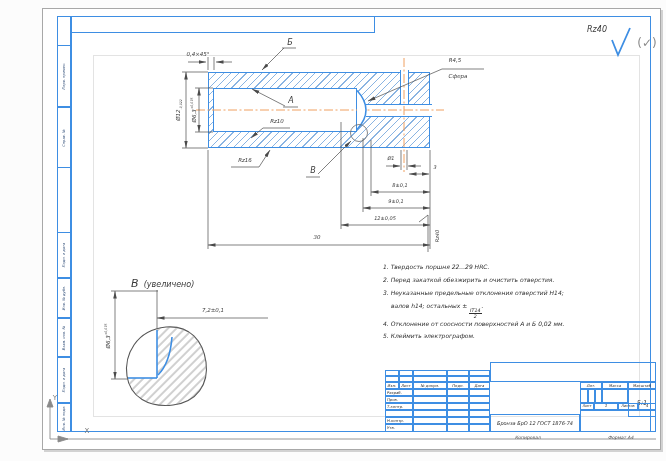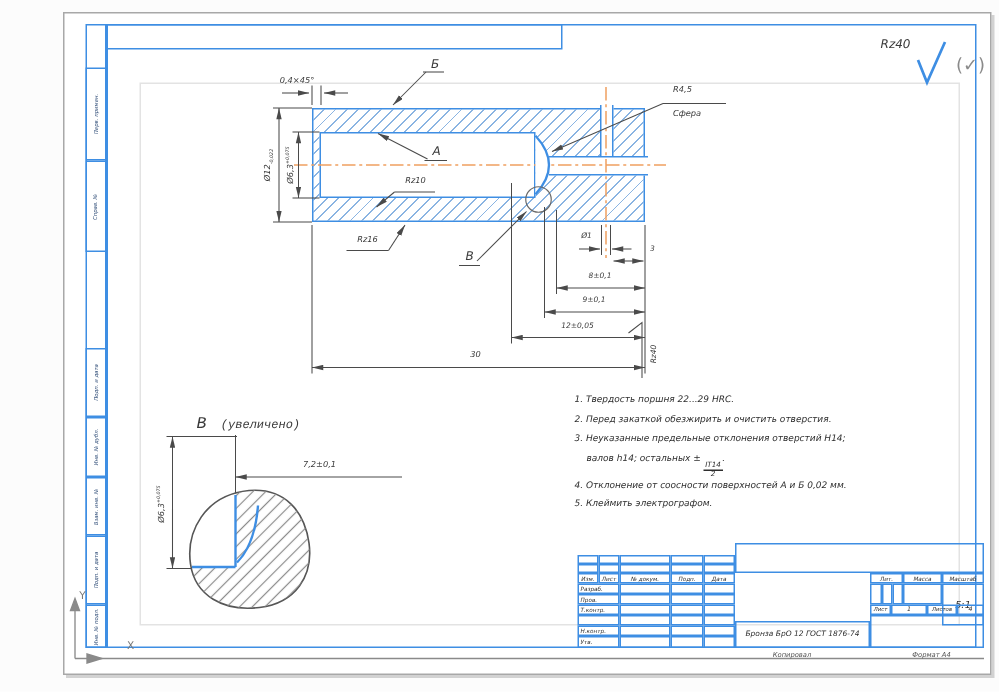--- a/index.html
+++ b/index.html
@@ -1,18 +1,18 @@
 <!DOCTYPE html>
 <html><head>
 <meta charset="utf-8">
 <style>
   html,body{margin:0;padding:0;background:#fdfdfd;}
   #canvas{position:relative;width:666px;height:461px;background:#fcfcfc;overflow:hidden;
           font-family:"DejaVu Sans",sans-serif;}
-  .abs{position:absolute;box-sizing:border-box;font-family:Liberation Mono, monospace;}
+  .abs{position:absolute;box-sizing:border-box;}
   .sheet{background:#fff;border:1px solid #a8a8a8;box-shadow:2px 2px 0 rgba(160,160,160,.45);}
   .bframe{border:1.8px solid #3e8ee3;}
   .bline{background:#3e8ee3;}
   .cell{position:absolute;box-sizing:border-box;border:1px solid #3e8ee3;display:flex;
         align-items:center;justify-content:center;font-style:italic;color:#2f2f2f;
         line-height:1;overflow:hidden;white-space:nowrap;}
   .lbl{position:absolute;font-style:italic;color:#3a3a3a;white-space:nowrap;line-height:1;
        transform:translate(-50%,-50%);z-index:9;}
   .rot{transform:translate(-50%,-50%) rotate(-90deg);}
   .tolu{font-size:58%;vertical-align:super;}

